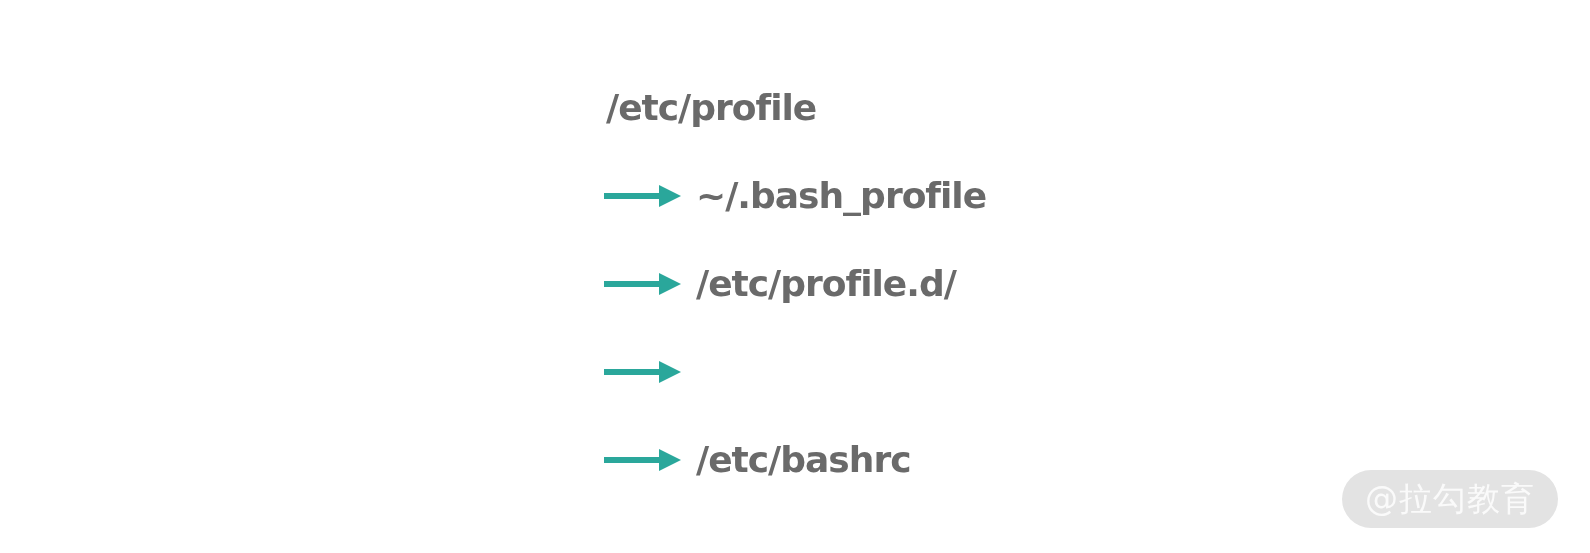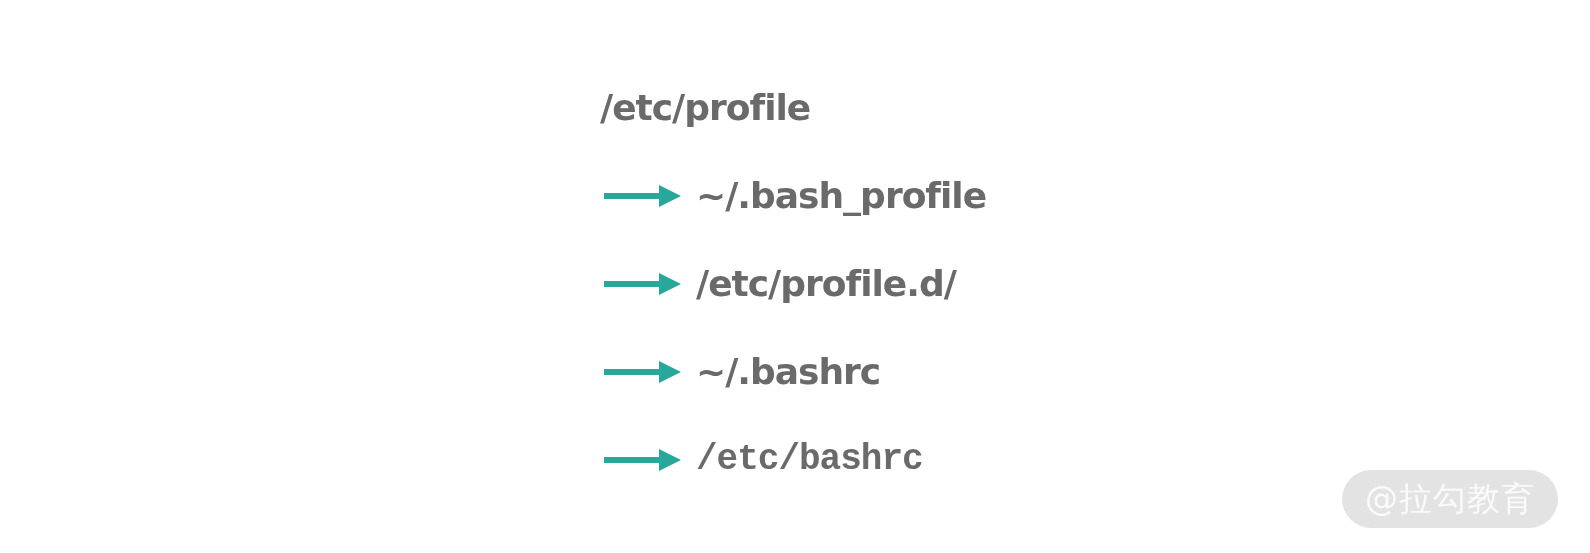--- a/index.html
+++ b/index.html
@@ -27,21 +27,21 @@
     flex-direction: column;
   }
 
   .row {
     display: flex;
     align-items: center;
     height: 50px;
     margin-bottom: 38px; 
   }
 
-  .row:last-child { margin-bottom: 0; font-family: Liberation Mono, monospace; }
+  .row:last-child { margin-bottom: 0; }
 
   .arrow-wrap {
     width: 78px;
     margin-left: 4px;
     margin-right: 14px;
     display: flex;
     align-items: center;
   }
 
   .arrow-wrap svg { display: block; }
@@ -49,21 +49,21 @@
   .file-label {
     font-size: 36px;
     font-weight: bold;
     color: #6a6a6a;
     letter-spacing: -1px;
     white-space: nowrap;
     line-height: 50px;
   }
 
   .root-row .file-label {
-    margin-left: 0;
+    margin-left: 6px;
   }
 
   .watermark {
     position: absolute;
     right: 32px;
     bottom: 25px;
     width: 216px;
     height: 58px;
     background: #e3e3e3;
     border-radius: 29px;
@@ -110,21 +110,20 @@
       <span class="file-label">/etc/profile.d/</span>
     </div>
 
     <div class="row">
       <span class="arrow-wrap">
         <svg width="78" height="26" viewBox="0 0 78 26" xmlns="http://www.w3.org/2000/svg">
           <rect x="0" y="10" width="57" height="6" fill="#2aa79b"></rect>
           <polygon points="55,2 77,13 55,24" fill="#2aa79b"></polygon>
         </svg>
       </span>
-      <span class="file-label">~/.bashrc</span>
     </div>
 
     <div class="row">
       <span class="arrow-wrap">
         <svg width="78" height="26" viewBox="0 0 78 26" xmlns="http://www.w3.org/2000/svg">
           <rect x="0" y="10" width="57" height="6" fill="#2aa79b"></rect>
           <polygon points="55,2 77,13 55,24" fill="#2aa79b"></polygon>
         </svg>
       </span>
       <span class="file-label">/etc/bashrc</span>

